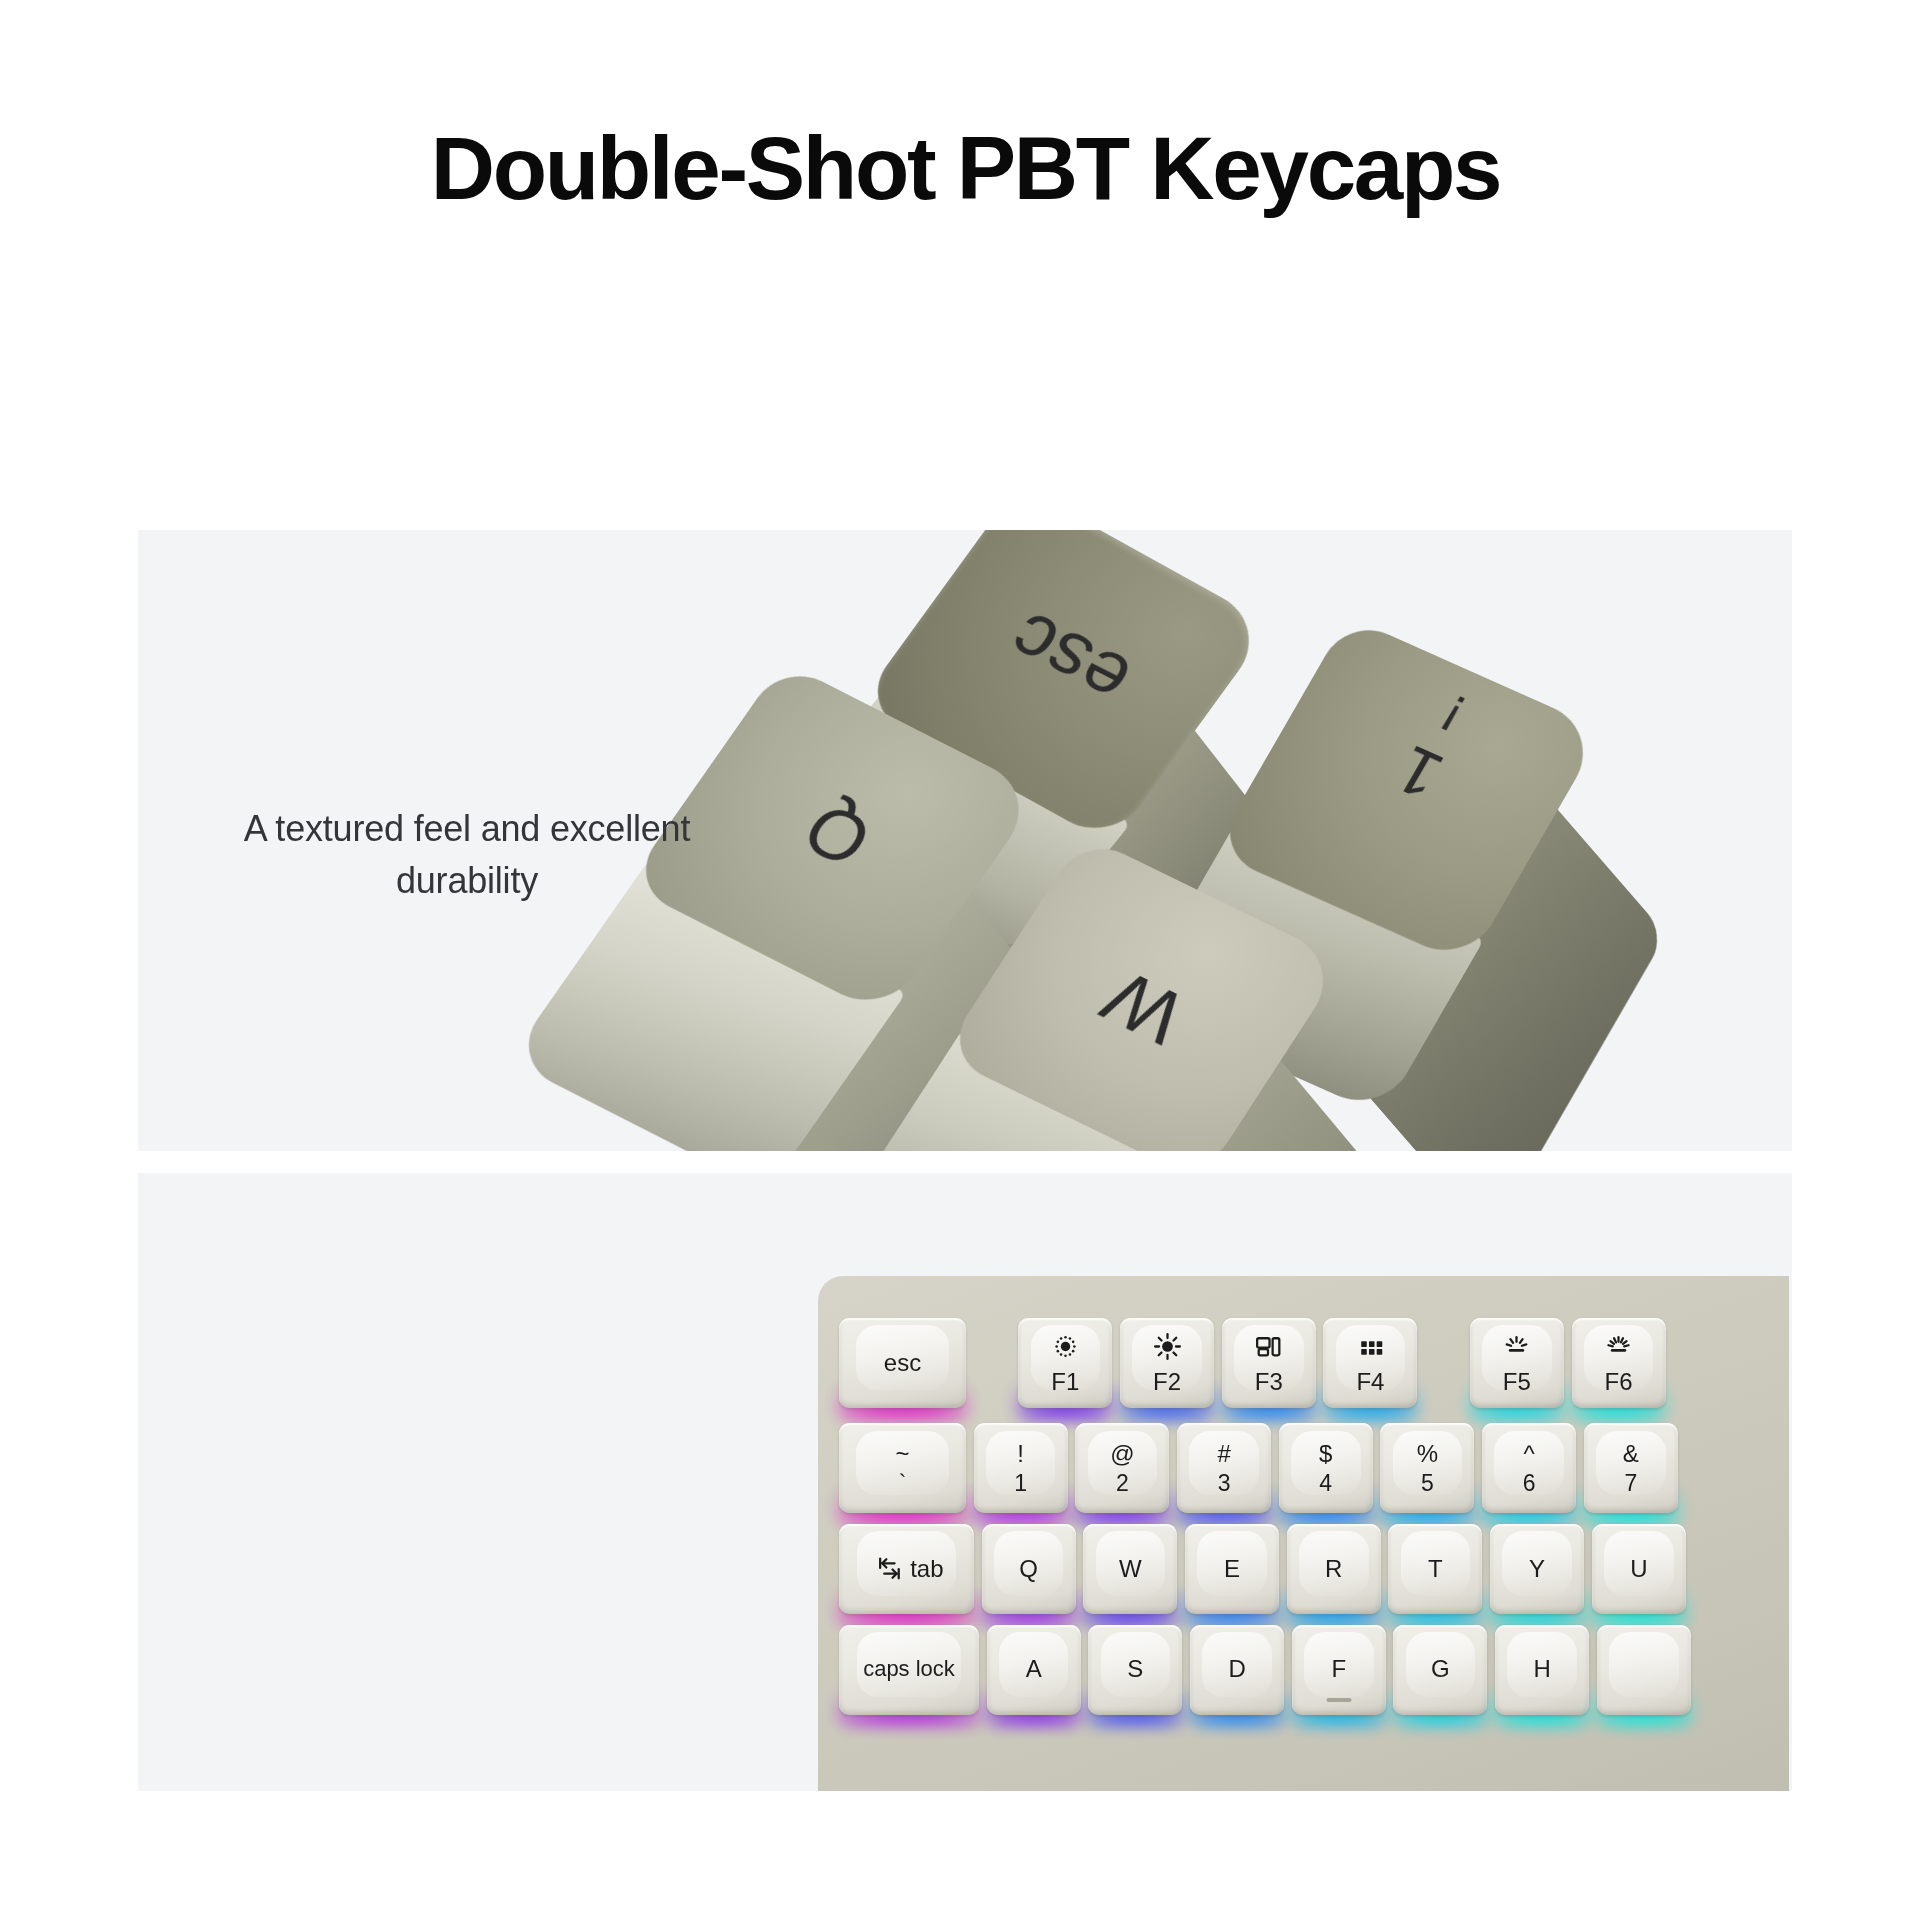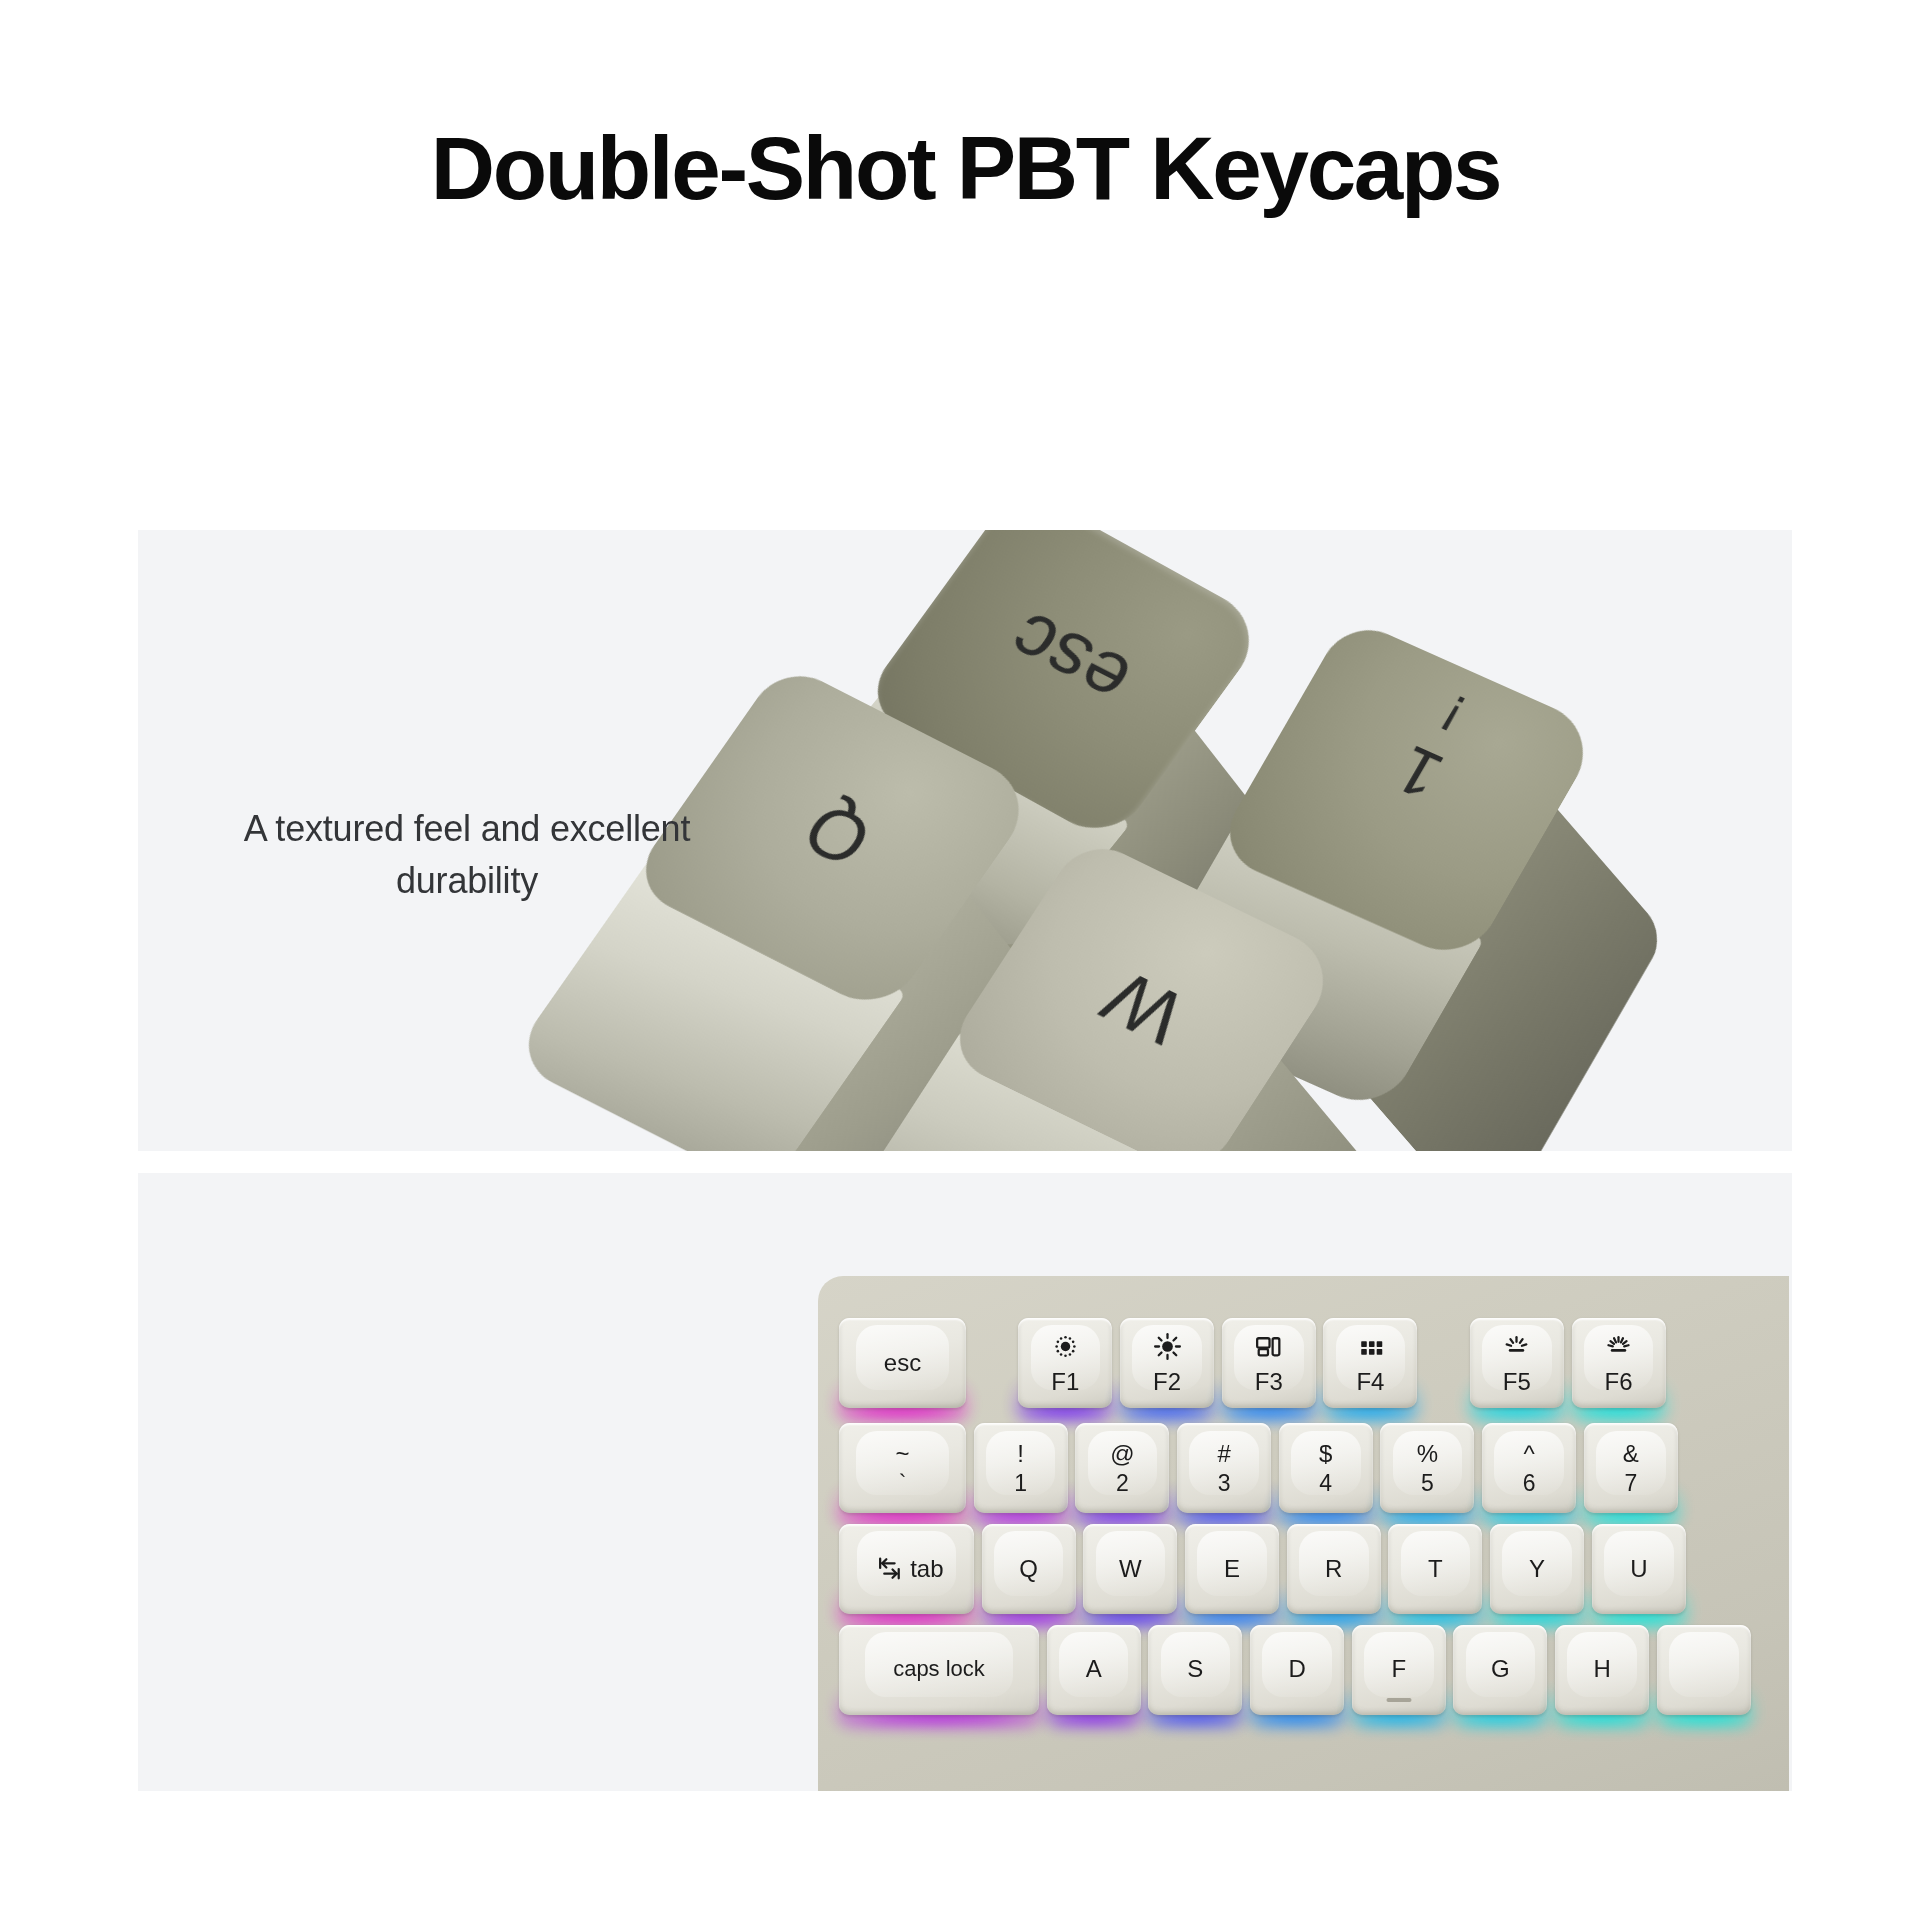--- a/index.html
+++ b/index.html
@@ -213,21 +213,21 @@
   .key .lbl {
     position: relative; z-index: 2;
     font-size: 24px; color: #1c1c1c; font-weight: 500;
     line-height: 1.12; text-align: center;
   }
   .key .lbl.sub { font-size: 23px; }
   .key .lbl.small { font-size: 22px; }
   .key .icon { position: relative; z-index: 2; margin-bottom: 5.8px; }
   .key.wide-esc { width: 127px; }
   .key.wide-tab { width: 135px; }
-  .key.wide-caps { width: 200px; }
+  .key.wide-caps { width: 140px; }
   .key.dual .lbl { line-height: 1.25; }
   .row-fn { margin-bottom: 15.4px; }
   .fn-gap { width: 37px; flex: 0 0 auto; }
   .homing-bar {
     position: absolute; bottom: 12.6px; left: 50%;
     transform: translateX(-50%);
     width: 25px; height: 3.9px; border-radius: 1.9px;
     background: #a7a498; z-index: 3;
   }
   .panel-fade {

